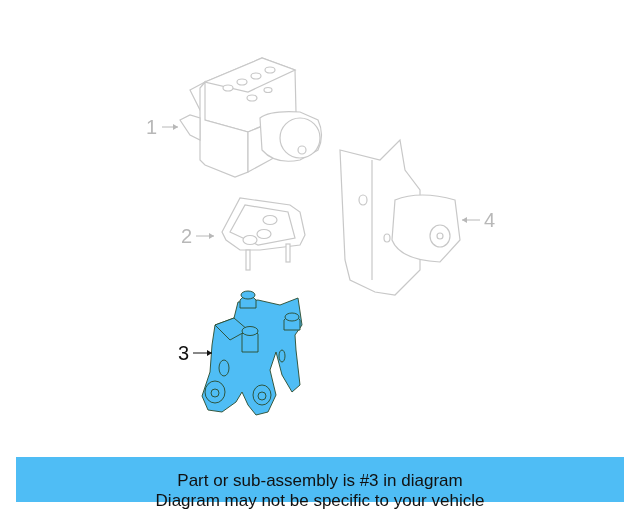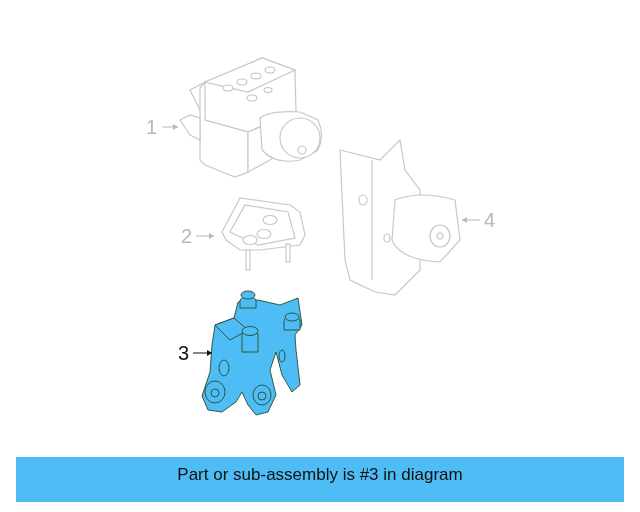--- a/index.html
+++ b/index.html
@@ -1,21 +1,21 @@
 <!DOCTYPE html>
 <html><head>
 <meta charset="utf-8">
 <style>
   html, body { margin: 0; padding: 0; background: #ffffff; }
   body { width: 640px; height: 512px; position: relative; overflow: hidden; font-family: "Liberation Sans", sans-serif; }
   .diagram { position: absolute; left: 0; top: 0; width: 640px; height: 450px; }
   .callout { position: absolute; font-size: 20px; line-height: 20px; }
   .callout.dim { color: #b8b8b8; }
   .callout.active { color: #111111; }
-  .banner { position: absolute; left: 16px; top: 457px; width: 608px; height: 45px; background: #4fbdf5; text-align: center; color: #111; font-size: 17px; line-height: 20px; padding-top: 8px; box-sizing: border-box; }
+  .banner { position: absolute; left: 16px; top: 457px; width: 608px; height: 45px; background: #4fbdf5; text-align: center; color: #111; font-size: 17px; line-height: 20px; padding-top: 14px; box-sizing: border-box; }
   .banner div { white-space: nowrap; }
 </style>
 </head>
 <body>
 
 <svg class="diagram" viewBox="0 0 640 450" xmlns="http://www.w3.org/2000/svg">
 
   <g fill="#fff" stroke="#c8c8c8" stroke-width="1.2">
     <path d="M190 90 L205 82 L262 58 L295 70 L296 112 L248 132 L205 120 Z"></path>
     <path d="M205 82 L205 120 L248 132 L248 172 L235 177 L205 165 L200 160 L200 88 Z"></path>
@@ -82,13 +82,14 @@
   </g>
 </svg>
 
 <div class="callout dim" style="left:146px; top:117px;">1</div>
 <div class="callout dim" style="left:181px; top:226px;">2</div>
 <div class="callout active" style="left:178px; top:343px;">3</div>
 <div class="callout dim" style="left:484px; top:210px;">4</div>
 
 <div class="banner">
   <div>Part or sub-assembly is #3 in diagram</div>
+  <div>Diagram may not be specific to your vehicle</div>
 </div>
 
 </body></html>

